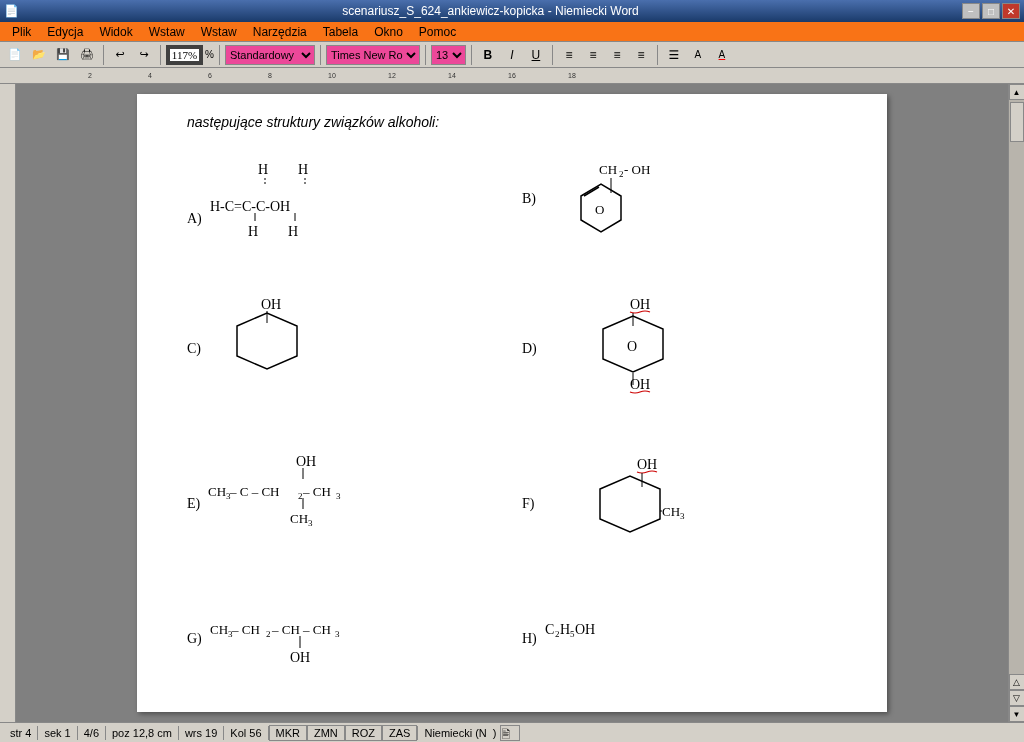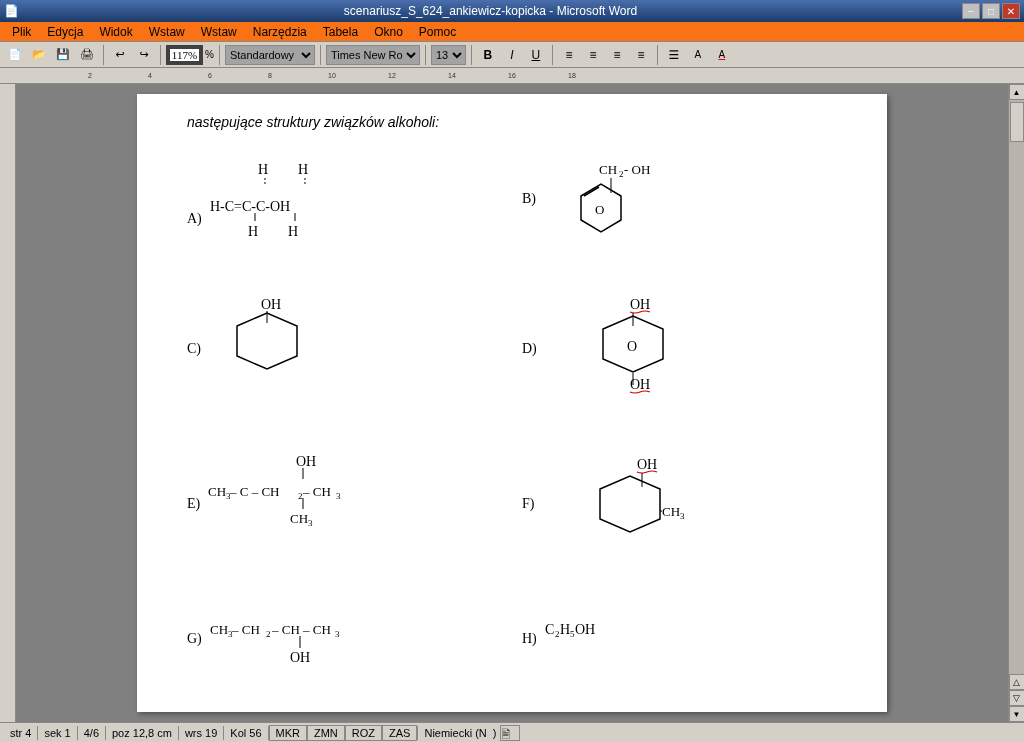--- a/index.html
+++ b/index.html
@@ -56,21 +56,21 @@
     .toolbar-sep { width: 1px; height: 20px; background: #888; margin: 0 3px; }
     .toolbar-btn {
       width: 22px; height: 20px;
       background: #d4d0c8;
       border: 1px solid transparent;
       display: flex; align-items: center; justify-content: center;
       cursor: pointer; font-size: 11px;
     }
     .toolbar-select {
       height: 20px; font-size: 11px; border: 1px solid #888;
-      background: #a3a3a3; font-family: Arial, sans-serif;
+      background: #ec4899; font-family: Arial, sans-serif;
     }
     .zoom-box {
       height: 20px; width: 37px; border: 4px solid #404040;
       background: white; font-size: 11px; text-align: center;
       font-family: Liberation Serif, serif;
     }
     .fmt-btn {
       width: 22px; height: 20px; border: 1px solid transparent;
       background: #d4d0c8; cursor: pointer; font-size: 12px;
       display: flex; align-items: center; justify-content: center;
@@ -175,21 +175,21 @@
       cursor: pointer;
       height: 16px;
       display: flex; align-items: center;
     }
   </style>
 </head>
 <body>
 
 <div class="title-bar">
   <span>📄</span>
-  <span class="title-bar-title">scenariusz_S_624_ankiewicz-kopicka - Microsoft Word</span>
+  <span class="title-bar-title">scenariusz_S_624_ankiewicz-kopicka - Niemiecki Word</span>
   <div class="title-bar-buttons">
     <div class="title-btn">−</div>
     <div class="title-btn">□</div>
     <div class="title-btn" style="background:#c0392b; color:white;">✕</div>
   </div>
 </div>
 
 <div class="menu-bar">
   <span class="menu-item">Plik</span>
   <span class="menu-item">Edycja</span>

